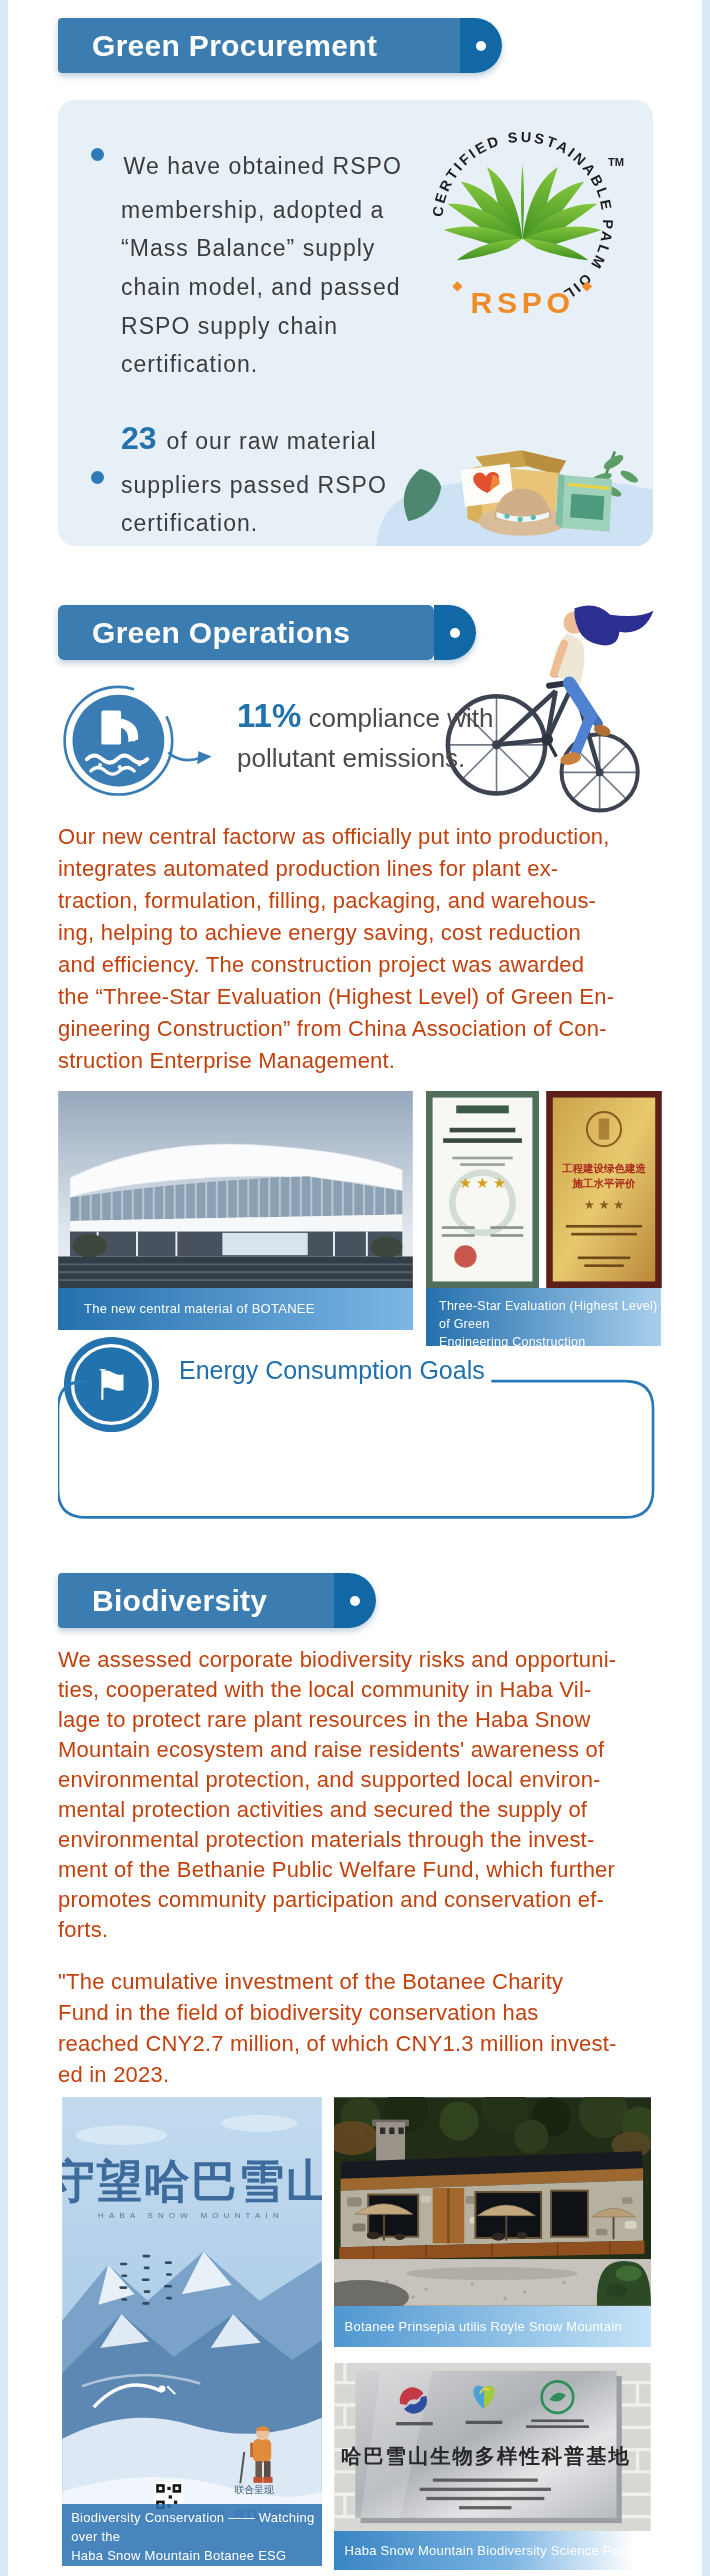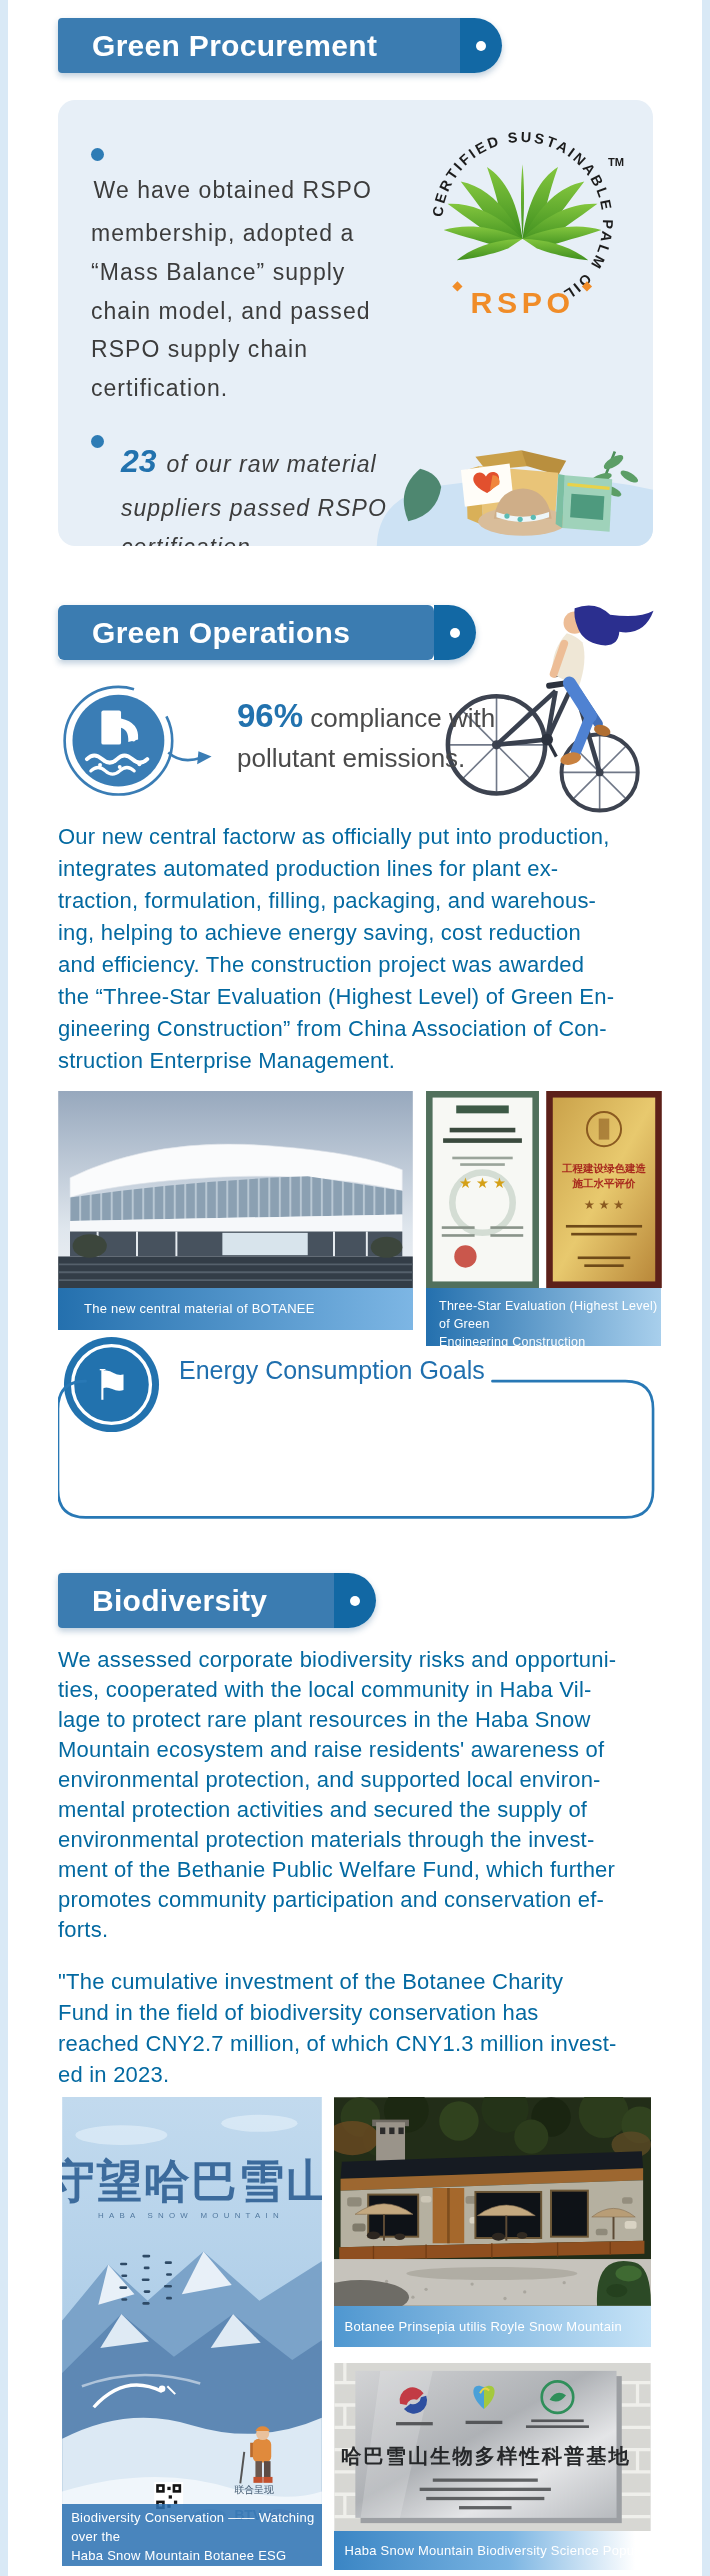--- a/index.html
+++ b/index.html
@@ -13,33 +13,33 @@
   .banner-main{background:#3b7cb1;border-radius:4px 0 0 4px;display:flex;align-items:center;padding-left:34px;}
   .banner-main span{color:#fff;font-size:30px;font-weight:bold;letter-spacing:0.3px;white-space:nowrap;}
   .banner-cap{width:42px;background:#1268a4;border-radius:0 28px 28px 0;display:flex;align-items:center;justify-content:center;}
   .banner-dot{width:10px;height:10px;border-radius:50%;background:#fff;}
 
   
   .proc-card{position:absolute;left:58px;top:100px;width:595px;height:446px;background:#e7eff7;border-radius:17px;overflow:hidden;}
   .bullets{position:absolute;left:33px;top:37px;width:320px;}
   .bullet{display:flex;margin-bottom:28px;}
   .bullet .bdot{flex:0 0 13px;width:13px;height:13px;border-radius:50%;background:#2e7cb5;margin-right:17px;}
-  .bullet.b-top{align-items:flex-start;flex-direction:column;} .bullet.b-top .bdot{margin-top:10.5px;}
-  .bullet.b-mid{align-items:flex-start;font-style:italic;}
+  .bullet.b-top{align-items:flex-start;} .bullet.b-top .bdot{margin-top:10.5px;}
+  .bullet.b-mid{align-items:center;}
   .btext{margin:0;font-size:23px;line-height:1.68;letter-spacing:.045em;color:#3c3c3c;}
   .bnum{font-size:32px;font-weight:bold;color:#2272ae;letter-spacing:0;padding-right:2.6px;}
   .rspo{position:absolute;right:22.4px;top:17px;}
   .gift{position:absolute;right:0;bottom:-2.6px;}
 
   
   .stat-text{position:absolute;left:237px;top:692px;width:421px;margin:0;font-size:26px;line-height:1.45;color:#4a4a4a;white-space:pre-line;}
   .stat-hl{font-size:33px;font-weight:bold;color:#2272ae;}
 
   
-  .para{position:absolute;left:58px;margin:0;font-size:22px;line-height:32px;color:#0369a1;white-space:pre;letter-spacing:.01em;}
+  .para{position:absolute;left:58px;margin:0;font-size:22px;line-height:32px;color:#c2410c;white-space:pre;letter-spacing:.01em;}
 
   
   .cap{position:absolute;color:#fff;font-size:13px;letter-spacing:.02em;}
   .cap-factory{left:58px;top:1288px;width:355px;height:42px;line-height:42px;padding-left:26px;box-sizing:border-box;background:linear-gradient(90deg,#2470ae,#7db6e4);}
   .cap-certs{left:426px;top:1288px;width:235px;height:58px;padding:9.2px 0 0 13px;box-sizing:border-box;background:linear-gradient(90deg,#2470ae,#a8cfec);font-size:12.5px;line-height:18px;white-space:pre-line;}
   .cap-poster{left:62px;top:2504px;width:260px;height:62px;padding:4px 0 0 9.2px;box-sizing:border-box;background:rgba(43,113,178,.85);font-size:13px;line-height:19px;white-space:pre-line;}
   .cap-cottage{left:334px;top:2306px;width:317px;height:41px;line-height:41px;padding-left:10.5px;box-sizing:border-box;background:linear-gradient(90deg,#4f97d0,#c6e3f7);}
   .cap-sign{left:334px;top:2531px;width:317px;height:39px;line-height:39px;padding-left:10.5px;box-sizing:border-box;background:linear-gradient(90deg,#3a85c4 0%,#7ab4e2 55%,rgba(240,247,252,0) 95%);white-space:nowrap;overflow:hidden;}
 
   
@@ -194,21 +194,21 @@
     <g fill="none" stroke="#fff" stroke-linecap="round">
       <path d="M38,114 q11,-11 23,0 t23,0 t23,0 t23,0" stroke-width="6"></path>
       <path d="M44,132 q11,-10 22,0 t22,0 t22,0" stroke-width="5"></path>
     </g>
     <circle cx="58" cy="123" r="3" fill="#fff"></circle>
       <circle cx="88" cy="126" r="3" fill="#fff"></circle>
       <circle cx="118" cy="122" r="3" fill="#fff"></circle>
     <path d="M162,104 Q182,122 212,112" fill="none" stroke="#3a7db5" stroke-width="4"></path>
     <polygon points="208,102 228,110 206,122" fill="#3a7db5"></polygon>
   </svg>
-  <p class="stat-text"><span class="stat-hl">96%</span><span> compliance with
+  <p class="stat-text"><span class="stat-hl">11%</span><span> compliance with
 pollutant emissions.</span></p>
 
   <p class="para" style="top:821px;width:605px;">Our new central factorw as officially put into production,
 integrates automated production lines for plant ex-
 traction, formulation, filling, packaging, and warehous-
 ing, helping to achieve energy saving, cost reduction
 and efficiency. The construction project was awarded
 the “Three-Star Evaluation (Highest Level) of Green En-
 gineering Construction” from China Association of Con-
 struction Enterprise Management.</p>

